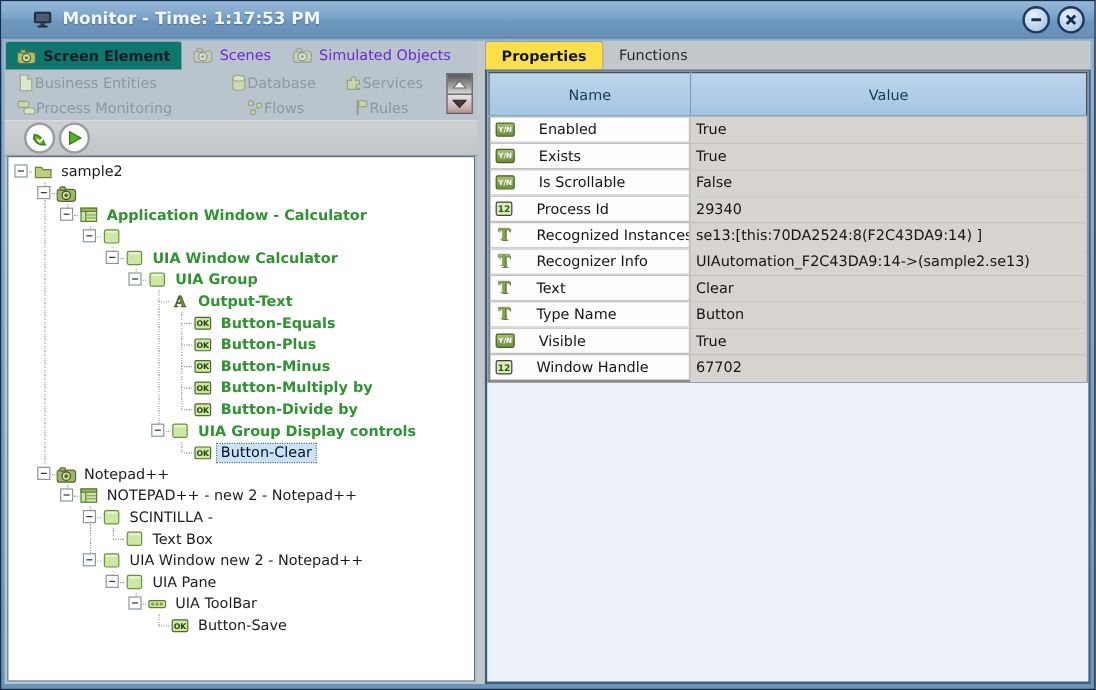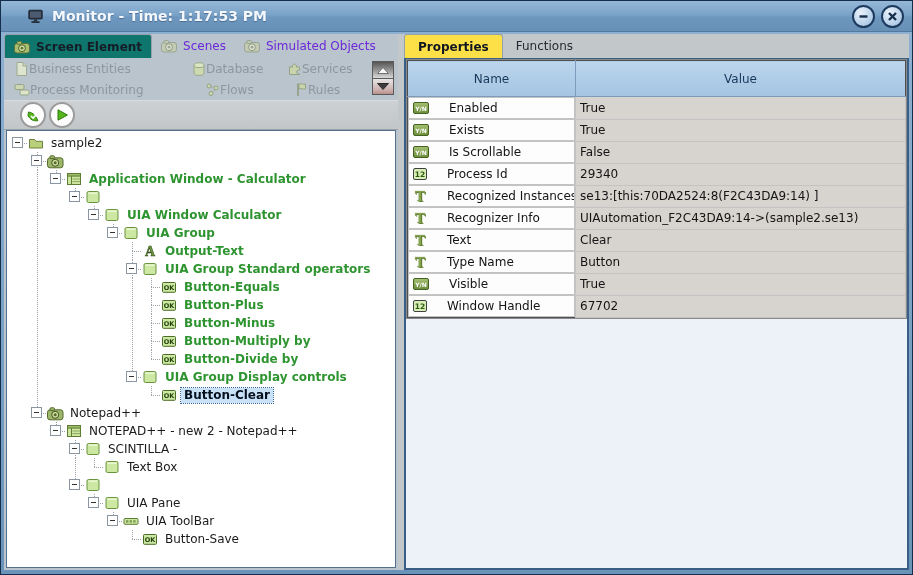--- a/index.html
+++ b/index.html
@@ -55,21 +55,21 @@
   .vline.bottom{top:9px;bottom:0;}
   .hline{position:absolute;top:9px;left:9px;width:10px;height:1px;
     background-image:repeating-linear-gradient(to right,#9aa2aa 0,#9aa2aa 1px,transparent 1px,transparent 2px);}
   .exp{position:absolute;left:3px;top:3px;width:11px;height:11px;background:#fff;
     border:1px solid #8a97a2;}
   .exp .minus{position:absolute;left:2px;top:4px;width:5px;height:1px;background:#333;}
   .ticon{width:17px;height:16px;flex:0 0 auto;display:flex;align-items:center;margin-right:3px;}
   .tlabel{padding:0 3px;line-height:15px;}
   .tlabel.green{color:#2e9430;font-weight:bold;}
   .tlabel.plain{color:#1b1b1b;}
-  .tlabel.selected{color:#05101d;font-weight:bold;background:#c9e2f8;outline:1px dotted #33669c;}
+  .tlabel.selected{color:#05101d;font-weight:normal;background:#c9e2f8;outline:1px dotted #33669c;}
 
   
   .right{flex:1;margin-left:6px;display:flex;flex-direction:column;min-width:0;}
   .rtabs{height:24px;display:flex;flex:0 0 auto;}
   .rtab{display:flex;align-items:center;padding:0 13px;color:#242c33;cursor:pointer;}
   .rtab.active{background:#fde047;border:1px solid #94a0aa;border-bottom:none;border-radius:3px 3px 0 0;
     font-weight:bold;color:#10161f;}
   .rbody{flex:1;background:#edf2f8;border:2px solid #3a5f86;border-top:1px solid #3a5f86;
     padding:1px;min-height:0;overflow:hidden;}
   table.props{width:100%;border-collapse:collapse;border:1px solid #4f4f4f;
@@ -377,45 +377,20 @@
             </div>
             <div class="trow">
               <span class="tguide"></span>
               <span class="tguide">
                 <i class="vline full"></i>
               </span>
               <span class="tguide"></span>
               <span class="tguide"></span>
               <span class="tguide"></span>
               <span class="tguide"></span>
-              <span class="tconn">
-                <i class="vline top"></i>
-                <i class="vline bottom"></i>
-                <i class="hline"></i>
-                <i class="exp">
-                  <b class="minus"></b>
-                </i>
-              </span>
-              <span class="ticon">
-                <svg width="16" height="16">
-                  <rect x="2" y="2.5" width="12" height="11" rx="1.5" fill="#cde8a3" stroke="#69923d"></rect>
-                  <path d="M3.5 4.2 h9" stroke="#eaf5d2" stroke-width="1.6"></path>
-                </svg>
-              </span>
-              <span class="tlabel green">UIA Group Standard operators</span>
-            </div>
-            <div class="trow">
-              <span class="tguide"></span>
-              <span class="tguide">
-                <i class="vline full"></i>
-              </span>
-              <span class="tguide"></span>
-              <span class="tguide"></span>
-              <span class="tguide"></span>
-              <span class="tguide"></span>
               <span class="tguide">
                 <i class="vline full"></i>
               </span>
               <span class="tconn">
                 <i class="vline top"></i>
                 <i class="vline bottom"></i>
                 <i class="hline"></i>
               </span>
               <span class="ticon">
                 <svg width="16" height="16">
@@ -659,20 +634,21 @@
                 <i class="exp">
                   <b class="minus"></b>
                 </i>
               </span>
               <span class="ticon">
                 <svg width="16" height="16">
                   <rect x="2" y="2.5" width="12" height="11" rx="1.5" fill="#cde8a3" stroke="#69923d"></rect>
                   <path d="M3.5 4.2 h9" stroke="#eaf5d2" stroke-width="1.6"></path>
                 </svg>
               </span>
+              <span class="tlabel plain">UIA Window new 2 - Notepad++</span>
             </div>
             <div class="trow">
               <span class="tguide"></span>
               <span class="tguide"></span>
               <span class="tguide"></span>
               <span class="tguide"></span>
               <span class="tconn">
                 <i class="vline top"></i>
                 <i class="hline"></i>
                 <i class="exp">

